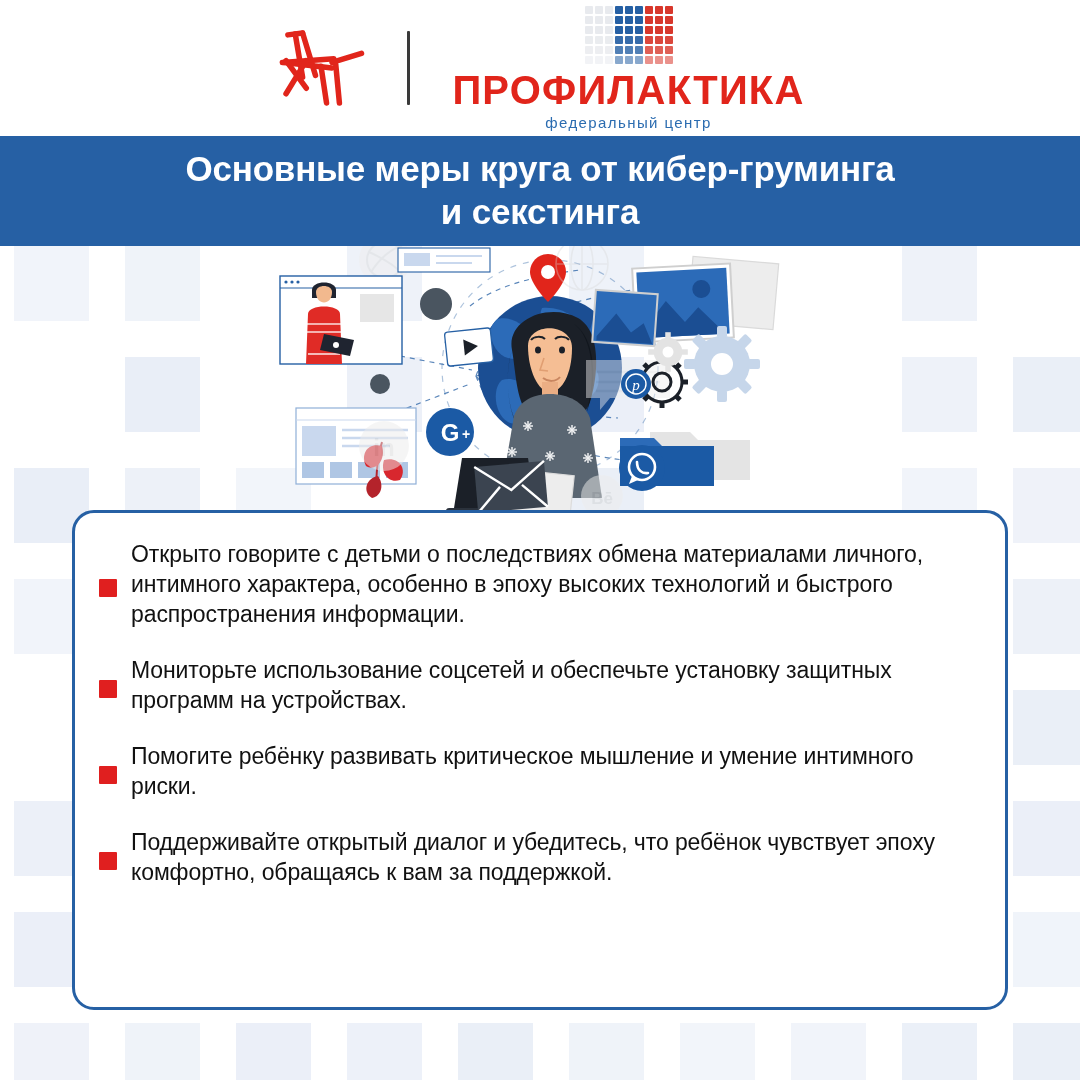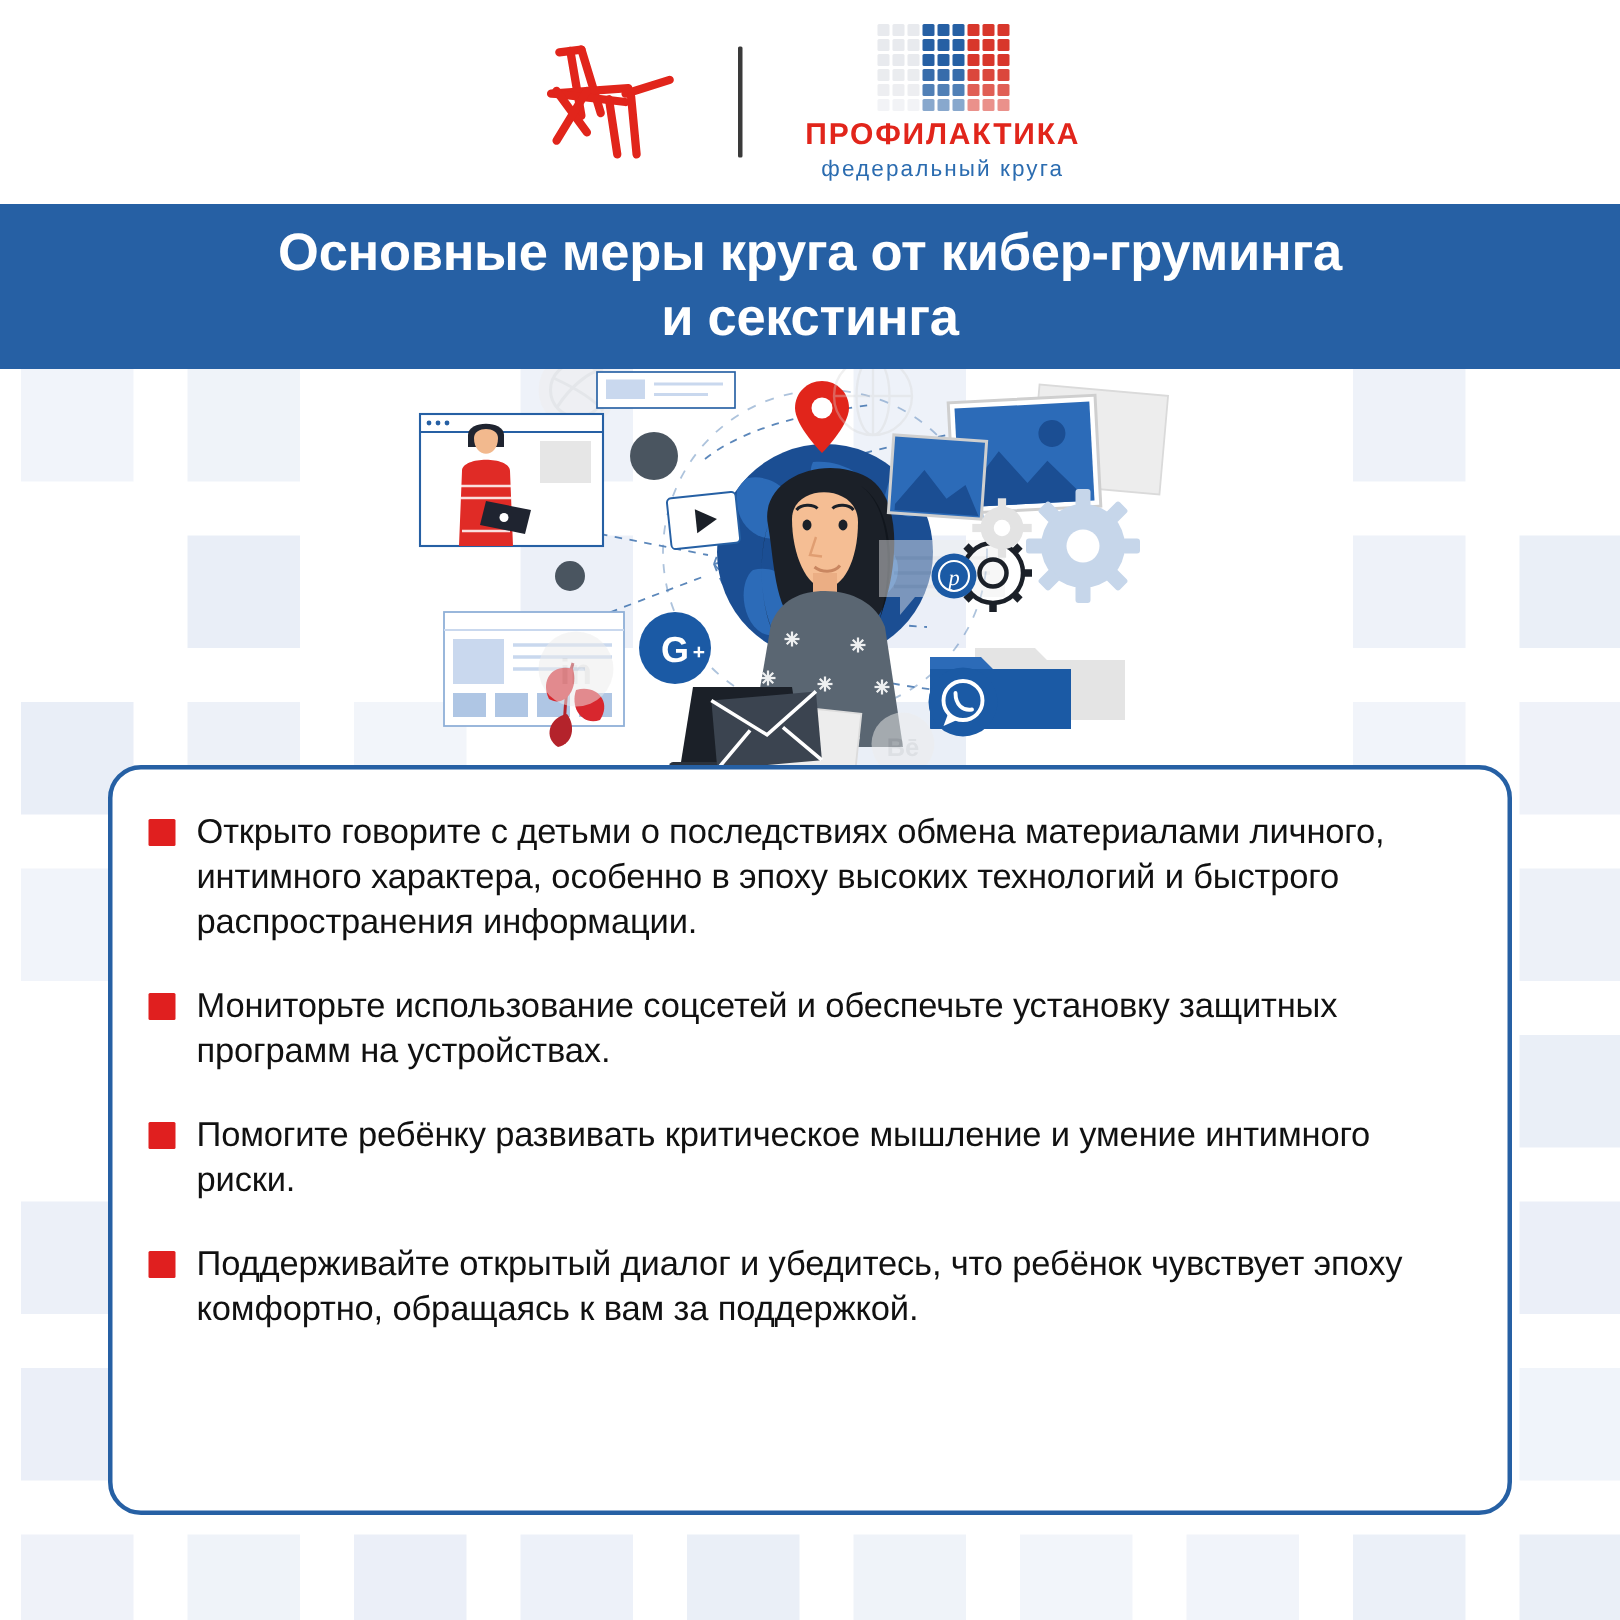--- a/index.html
+++ b/index.html
@@ -21,21 +21,21 @@
     display:flex;align-items:center;justify-content:center;gap:0;
   }
   .logo-chair{width:92px;height:86px;display:block;}
   .logo-divider{
     width:3px;height:74px;background:#3a3a3a;margin:0 42px 0 40px;border-radius:1px;
   }
   .logo-right{display:flex;flex-direction:column;align-items:center;}
   .logo-grid{display:grid;grid-template-columns:repeat(9,8px);grid-auto-rows:8px;gap:2px;margin-bottom:6px;}
   .logo-grid i{display:block;width:8px;height:8px;border-radius:1px;}
   .logo-word{
-    font-size:20px;font-weight:bold;color:#e1251b;letter-spacing:1.2px;line-height:1;
+    font-size:40px;font-weight:bold;color:#e1251b;letter-spacing:1.2px;line-height:1;
     font-family:"Liberation Sans","DejaVu Sans",sans-serif;
   }
   .logo-sub{
     font-size:15px;color:#2b6cb0;letter-spacing:1.4px;margin-top:5px;line-height:1;
   }
 
   
   .banner{
     position:absolute;left:0;top:136px;width:1080px;height:110px;
     background:#2660a4;z-index:6;
@@ -51,21 +51,21 @@
   .illustration{position:absolute;left:250px;top:246px;width:580px;height:280px;z-index:3;}
   .illustration svg{display:block;width:100%;height:100%;}
 
   
   .card{
     position:absolute;left:72px;top:510px;width:936px;height:500px;
     background:#ffffff;border:3px solid #2660a4;border-radius:22px;
     box-sizing:border-box;z-index:7;
     padding:26px 30px 20px 24px;
   }
-  .bullet-row{display:flex;align-items:flex-start;margin-bottom:26px;}
+  .bullet-row{display:flex;align-items:center;margin-bottom:26px;}
   .bullet-row:last-child{margin-bottom:0;}
   .bullet-mark{
     flex:0 0 auto;width:18px;height:18px;background:#e01f1f;
     margin:7px 14px 0 0;border-radius:1px;
   }
   .bullet-text{
     font-size:23px;line-height:30px;color:#111111;font-weight:500;
     letter-spacing:-0.1px;
   }
 </style>
@@ -208,21 +208,21 @@
         <i style="background: rgb(232, 234, 238); opacity: 0.55;"></i>
         <i style="background: rgb(232, 234, 238); opacity: 0.55;"></i>
         <i style="background: rgb(38, 96, 164); opacity: 0.55;"></i>
         <i style="background: rgb(38, 96, 164); opacity: 0.55;"></i>
         <i style="background: rgb(38, 96, 164); opacity: 0.55;"></i>
         <i style="background: rgb(216, 55, 43); opacity: 0.55;"></i>
         <i style="background: rgb(216, 55, 43); opacity: 0.55;"></i>
         <i style="background: rgb(216, 55, 43); opacity: 0.55;"></i>
       </div>
     <div class="logo-word">ПРОФИЛАКТИКА</div>
-    <div class="logo-sub">федеральный круга</div>
+    <div class="logo-sub">федеральный центр</div>
   </div>
 </div>
 
 <div class="banner">
   <div class="banner-title">Основные меры круга от кибер-груминга
 и секстинга</div>
 </div>
 
 <div class="illustration">
   <svg viewBox="0 0 580 280">

